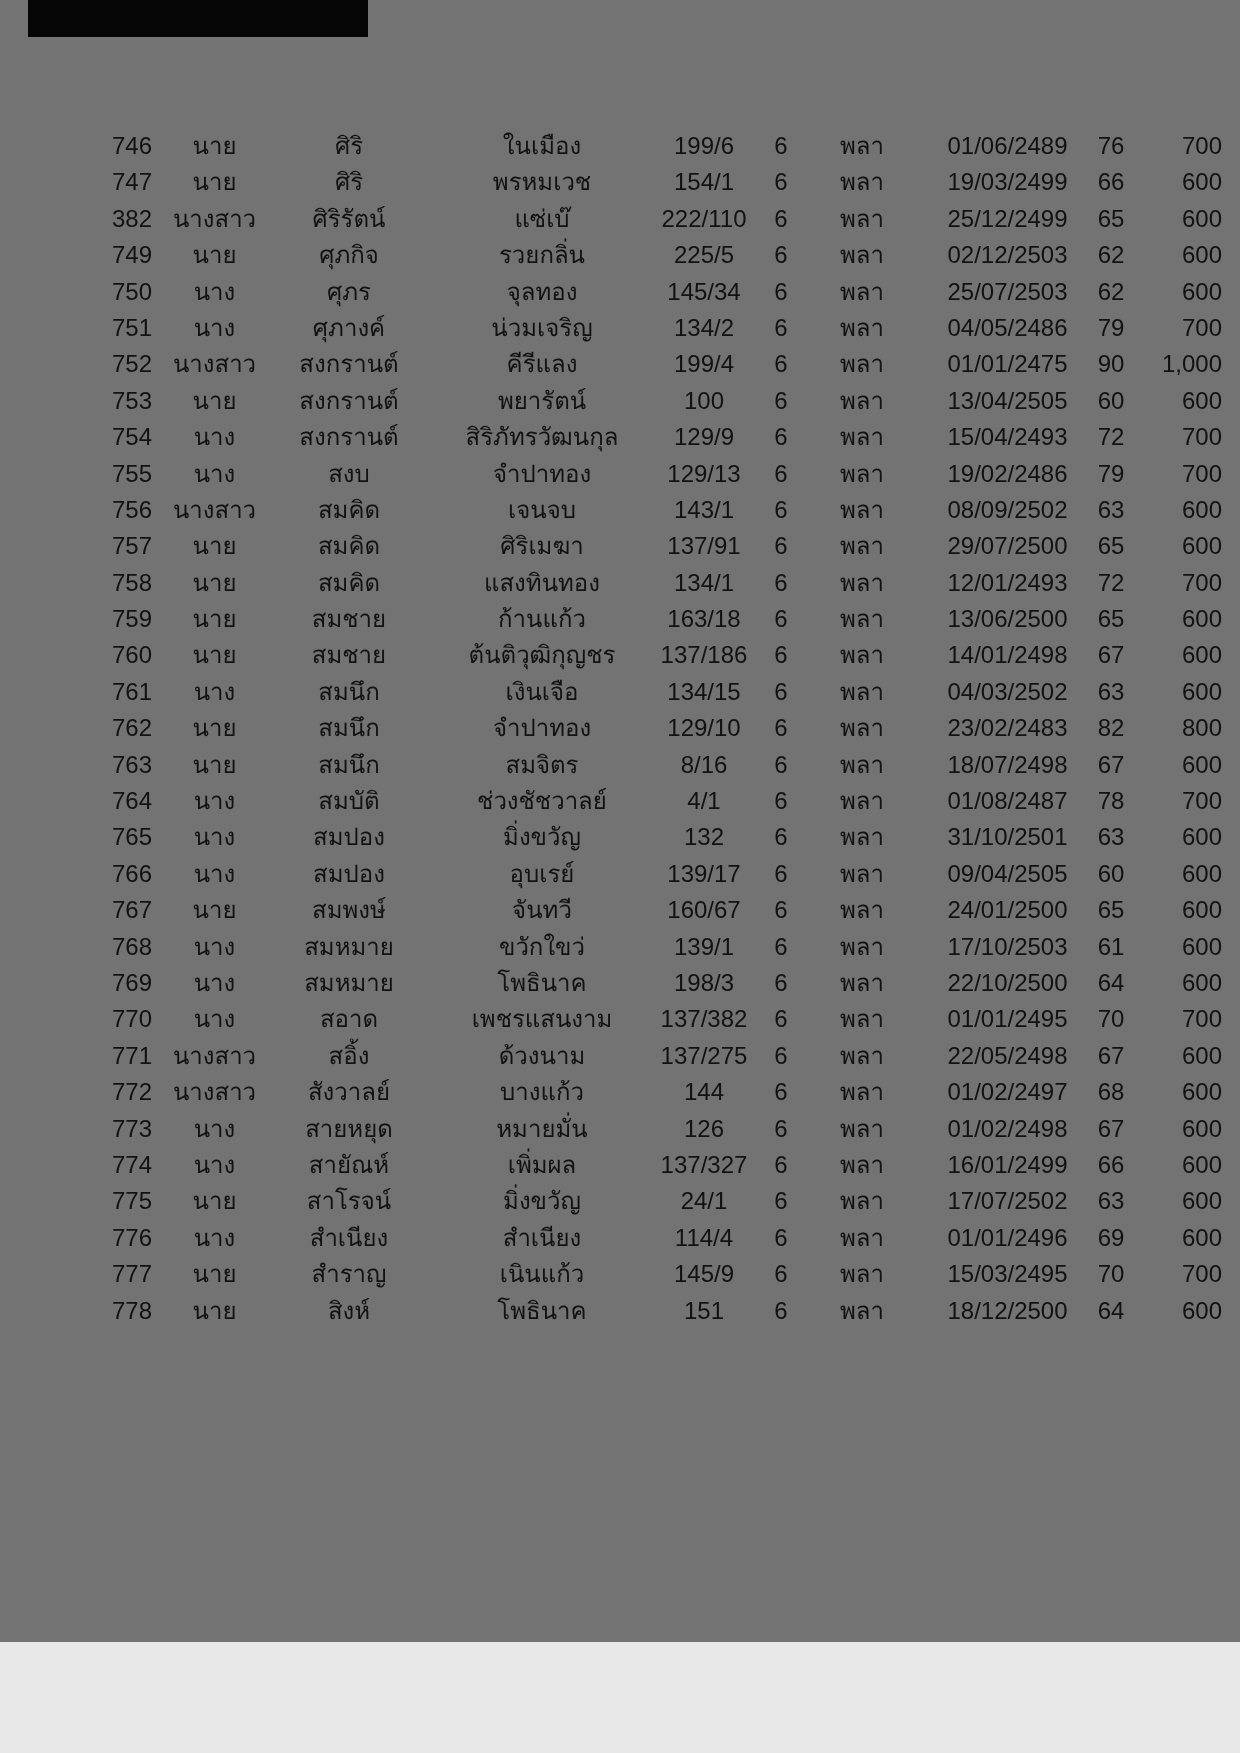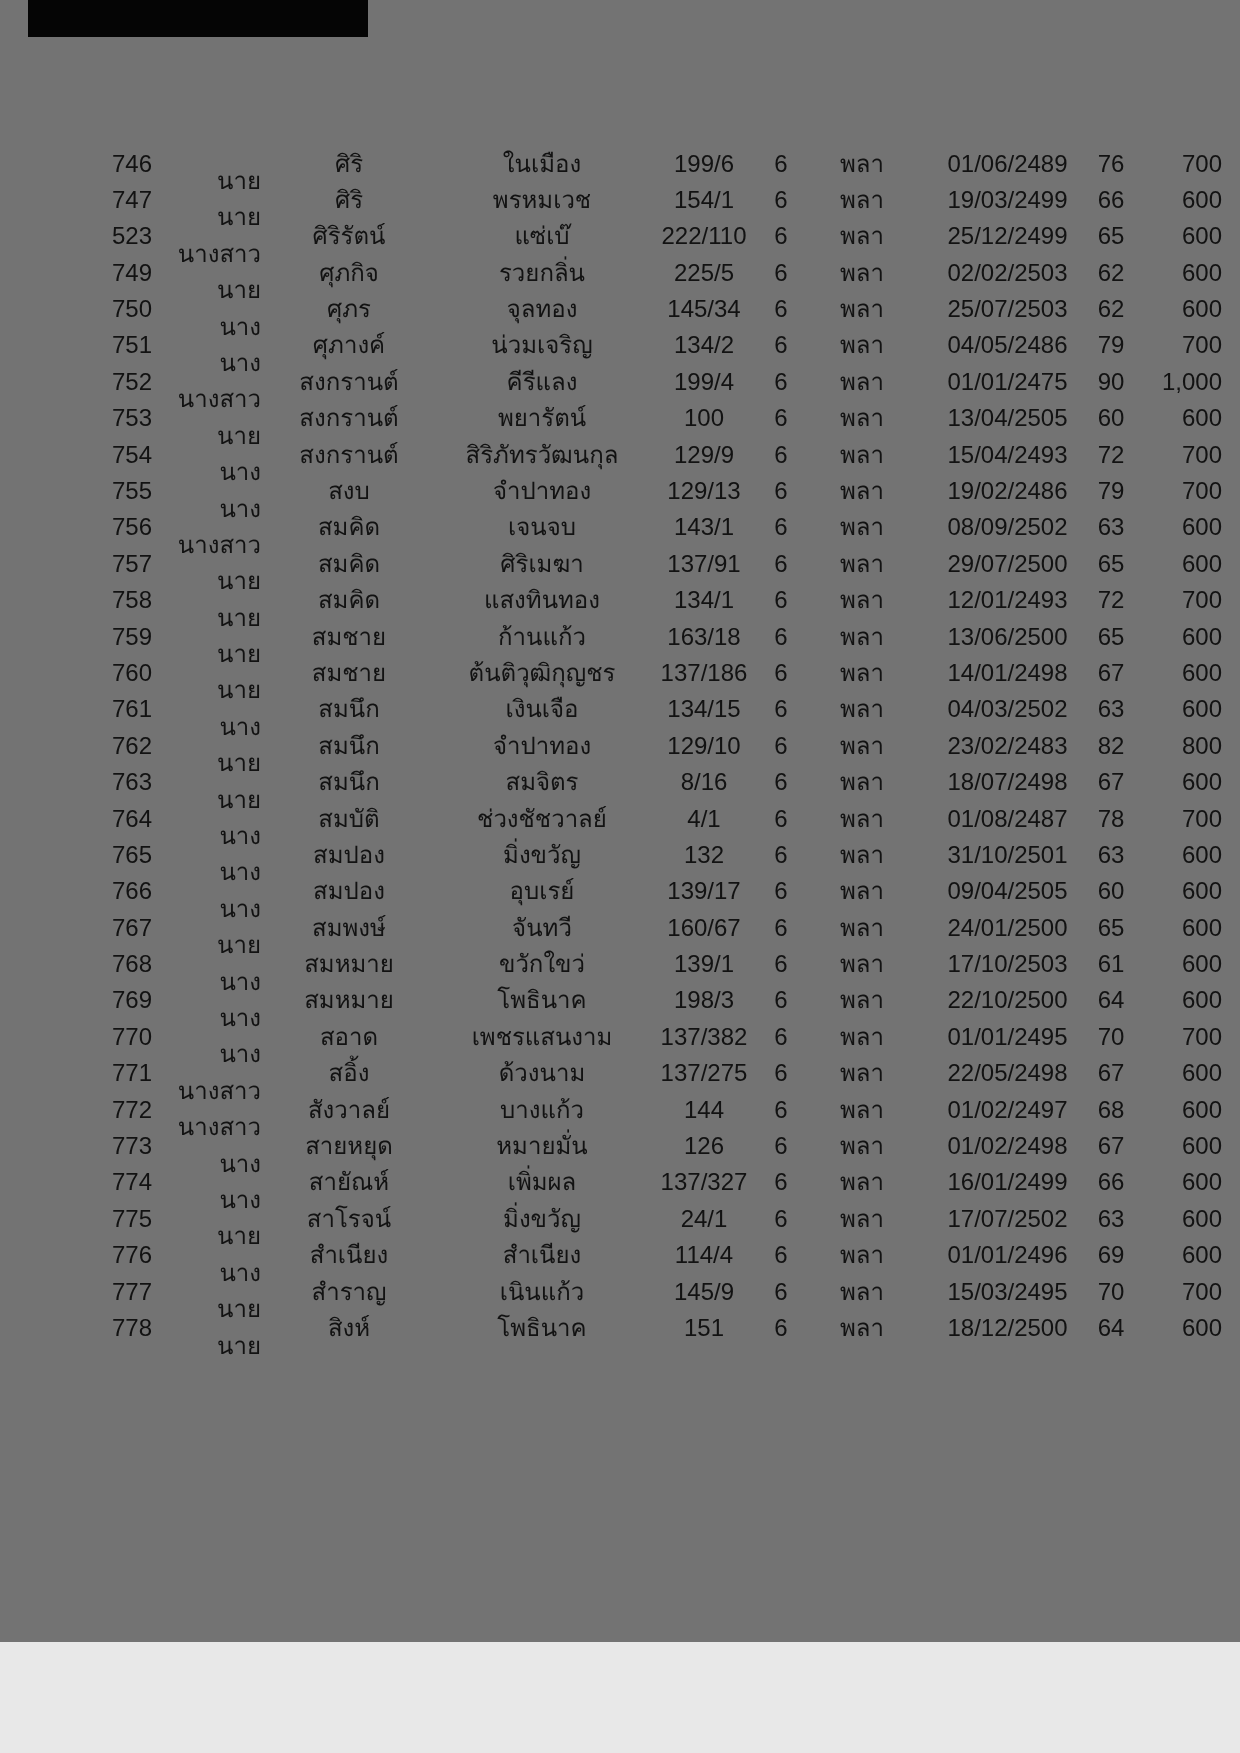--- a/index.html
+++ b/index.html
@@ -37,21 +37,21 @@
     height: 36.4px;
     align-items: center;
   }
   .cell {
     font-size: 24px;
     line-height: 36.4px;
     white-space: nowrap;
     overflow: visible;
   }
   .c-no        { text-align: right; }
-  .c-title     { text-align: right; padding-left: 16px; margin-top: 35px; }
+  .c-title     { text-align: center; padding-left: 16px; }
   .c-first     { text-align: center; }
   .c-last      { text-align: center; }
   .c-addr      { text-align: center; }
   .c-moo       { text-align: center; }
   .c-subdist   { text-align: center; }
   .c-dob       { text-align: center; }
   .c-age       { text-align: center; }
   .c-amount    { text-align: right; }
 </style>
 </head>
@@ -79,40 +79,40 @@
           <div class="cell c-first">ศิริ</div>
           <div class="cell c-last">พรหมเวช</div>
           <div class="cell c-addr">154/1</div>
           <div class="cell c-moo">6</div>
           <div class="cell c-subdist">พลา</div>
           <div class="cell c-dob">19/03/2499</div>
           <div class="cell c-age">66</div>
           <div class="cell c-amount">600</div>
         </div>
         <div class="roster-row">
-          <div class="cell c-no">523</div>
+          <div class="cell c-no">382</div>
           <div class="cell c-title">นางสาว</div>
           <div class="cell c-first">ศิริรัตน์</div>
           <div class="cell c-last">แซ่เบ๊</div>
           <div class="cell c-addr">222/110</div>
           <div class="cell c-moo">6</div>
           <div class="cell c-subdist">พลา</div>
           <div class="cell c-dob">25/12/2499</div>
           <div class="cell c-age">65</div>
           <div class="cell c-amount">600</div>
         </div>
         <div class="roster-row">
           <div class="cell c-no">749</div>
           <div class="cell c-title">นาย</div>
           <div class="cell c-first">ศุภกิจ</div>
           <div class="cell c-last">รวยกลิ่น</div>
           <div class="cell c-addr">225/5</div>
           <div class="cell c-moo">6</div>
           <div class="cell c-subdist">พลา</div>
-          <div class="cell c-dob">02/02/2503</div>
+          <div class="cell c-dob">02/12/2503</div>
           <div class="cell c-age">62</div>
           <div class="cell c-amount">600</div>
         </div>
         <div class="roster-row">
           <div class="cell c-no">750</div>
           <div class="cell c-title">นาง</div>
           <div class="cell c-first">ศุภร</div>
           <div class="cell c-last">จุลทอง</div>
           <div class="cell c-addr">145/34</div>
           <div class="cell c-moo">6</div>

